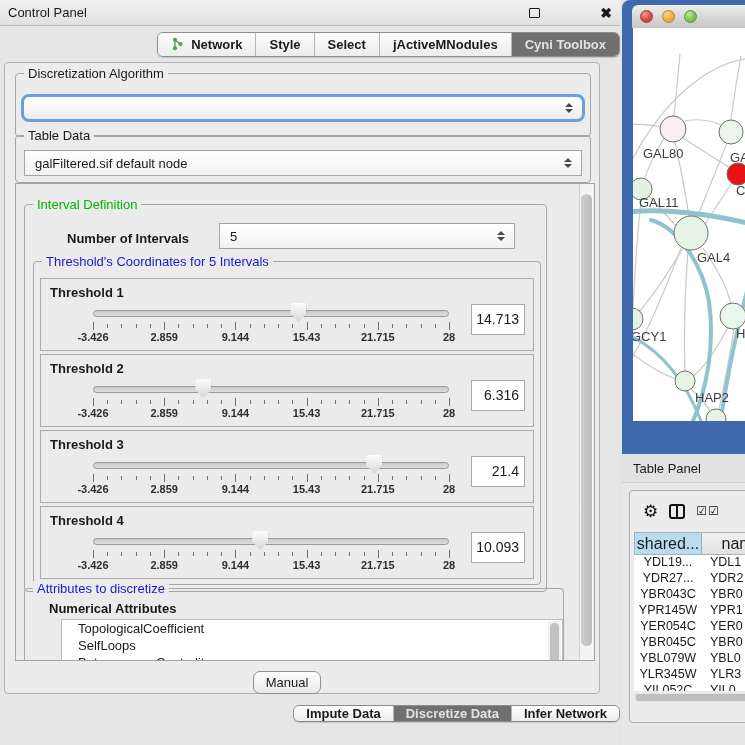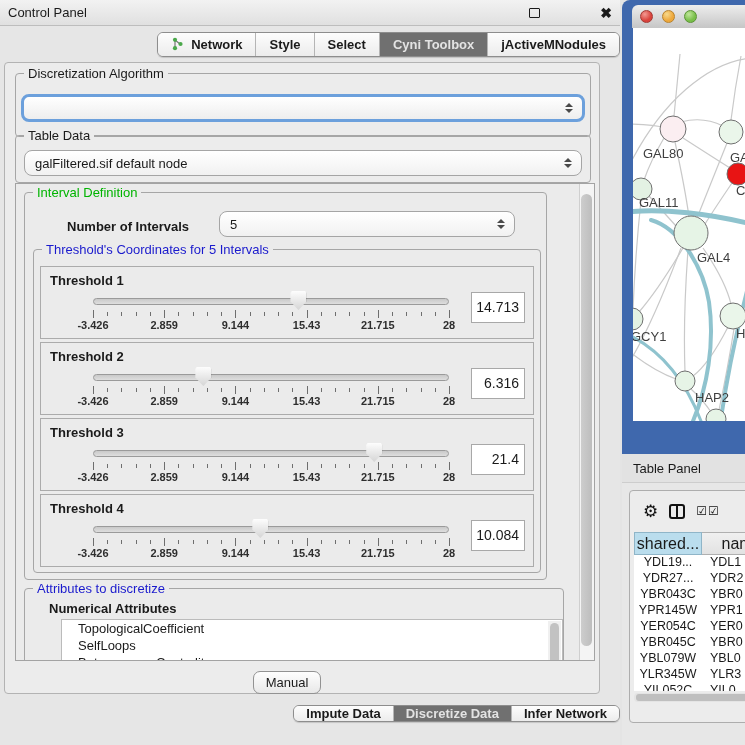--- a/index.html
+++ b/index.html
@@ -30,21 +30,21 @@
   #content { position:absolute; left:4px; top:62px; width:596px; height:632px;
     background:#ececec; border:1px solid #b3b3b3; border-radius:4px; }
 
   .group { position:absolute; border:1px solid #a6a6a6; border-radius:4px; }
   .group-title { position:absolute; top:-8px; left:8px; background:#ececec; padding:0 4px;
     font-size:13px; white-space:nowrap; }
   .t-green { color:#00b400; }
   .t-blue { color:#1a1acd; }
 
   .combo { position:absolute; background:linear-gradient(#ffffff,#f1f1f1); border:1px solid #a5a5a5;
-    border-radius:8px; font-size:13px; display:flex; align-items:center; padding:0 26px 0 10px; height:26px; }
+    border-radius:0; font-size:13px; display:flex; align-items:center; padding:0 26px 0 10px; height:26px; }
   .stepper { position:absolute; right:9px; top:50%; transform:translateY(-50%); display:flex; flex-direction:column; gap:2px; }
   .stepper i { width:0; height:0; border-left:4px solid transparent; border-right:4px solid transparent; }
   .stepper .up { border-bottom:4px solid #4a4a4a; }
   .stepper .dn { border-top:4px solid #4a4a4a; }
 
   #algo-focusring { position:absolute; left:16px; top:31px; width:564px; height:28px;
     border:3px solid #6ca0dc; border-radius:8px; background:linear-gradient(#fff,#eee); z-index:2; }
 
   #algo-popup { position:absolute; left:6px; top:19px; width:570px; height:57px; background:#fff;
     border-radius:5px; box-shadow:0 4px 10px rgba(0,0,0,.4); z-index:50; font-size:13px; }
@@ -53,21 +53,21 @@
   #algo-popup .opt.b { top:20px; font-weight:bold; }
   #algo-popup .opt.n { top:37px; }
 
   #scrollpane { position:absolute; left:10px; top:120px; width:580px; height:478px;
     background:#ebebeb; border:1px solid #a3a3a3; overflow:hidden; }
   #scrollpane .group-title { background:#ebebeb; }
   #vtrack { position:absolute; right:0; top:0; width:15px; height:476px; background:#f4f4f4; border-left:1px solid #cfcfcf; }
   #vthumb { position:absolute; right:2px; top:10px; width:11px; height:452px; border-radius:6px;
     background:linear-gradient(90deg,#cdcdcd,#bdbdbd); }
 
-  #interval-group { left:8px; top:8px; width:523px; height:388px; }
+  #interval-group { left:8px; top:20px; width:523px; height:388px; }
   #num-int-label { position:absolute; left:42px; top:26px; font-size:13px; font-weight:bold; }
   #num-int-combo { left:194px; top:18px; width:296px; }
 
   #thresh-group { left:8px; top:56px; width:508px; height:324px; }
   #thresh-rows { position:absolute; left:6px; top:16px; width:494px; display:flex; flex-direction:column; gap:3px; }
   .trow { position:relative; width:494px; height:73px; border:1px solid #ababab; background:#ebebeb; }
   .trow-label { position:absolute; left:9px; top:6px; font-size:13px; font-weight:bold; }
   .track { position:absolute; left:52px; top:31px; width:356px; height:7px; border:1px solid #9a9a9a;
     border-radius:4px; background:linear-gradient(#c9c9c9,#dedede); }
   .handle { position:absolute; top:24px; width:16px; height:19px;
@@ -152,25 +152,25 @@
             <circle cx="9.5" cy="7" r="2.1" fill="#4aa84a"></circle>
           </svg>
           <span>Network</span>
         </span>
         <span class="seg">
           <span>Style</span>
         </span>
         <span class="seg">
           <span>Select</span>
         </span>
+        <span class="seg">
+          <span>jActiveMNodules</span>
+        </span>
         <span class="seg selected">
           <span>Cyni Toolbox</span>
-        </span>
-        <span class="seg">
-          <span>jActiveMNodules</span>
         </span>
       </div>
     </div>
 
   <div id="content">
 
     <div class="group" style="left:10px;top:10px;width:576px;height:64px;">
       <span class="group-title">Discretization Algorithm</span>
     </div>
     <div id="algo-focusring">
@@ -366,21 +366,21 @@
                   <span class="tick major" style="left: 100%;"></span>
                 </div>
                 <div class="ticklabels">
                   <span class="ticklabel" style="left: 0%;">-3.426</span>
                   <span class="ticklabel" style="left: 20%;">2.859</span>
                   <span class="ticklabel" style="left: 40%;">9.144</span>
                   <span class="ticklabel" style="left: 60%;">15.43</span>
                   <span class="ticklabel" style="left: 80%;">21.715</span>
                   <span class="ticklabel" style="left: 100%;">28</span>
                 </div>
-                <div class="valbox">10.084</div>
+                <div class="valbox">10.093</div>
               </div>
             </div>
         </div>
       </div>
 
       <div id="attr-group" class="group">
         <span class="group-title t-blue">Attributes to discretize</span>
         <span id="attr-sub">Numerical Attributes</span>
         <div id="attr-list">
 

